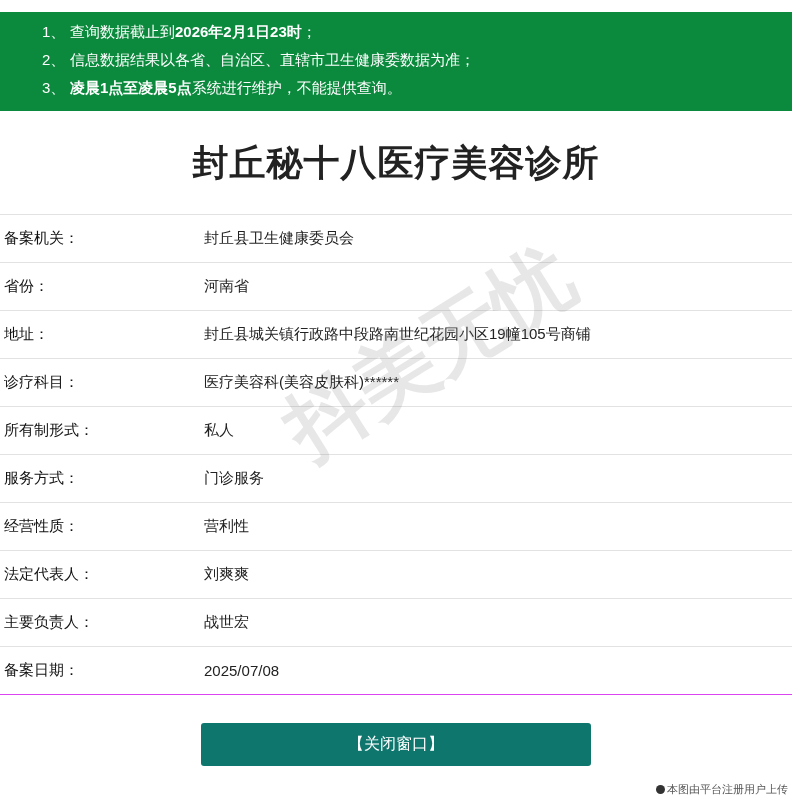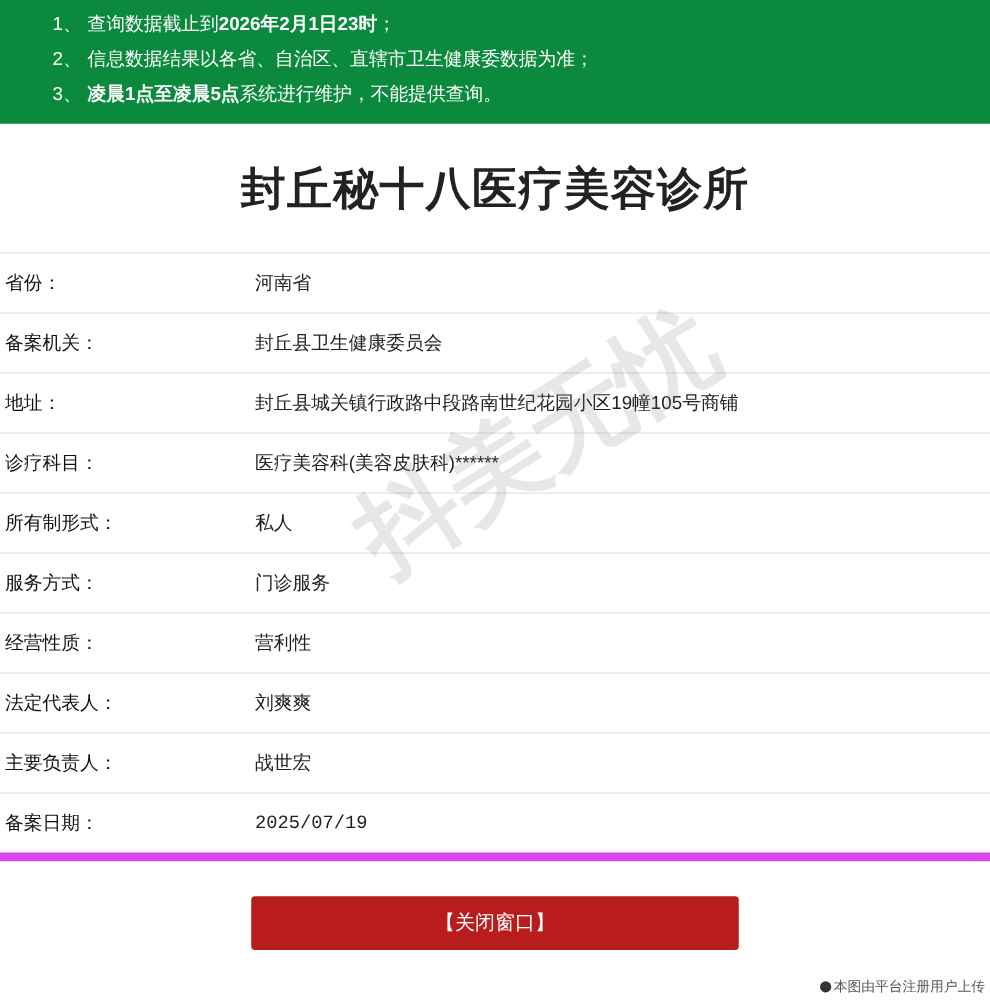--- a/index.html
+++ b/index.html
@@ -16,20 +16,21 @@
     position: relative;
   }
 
   
   .notice-banner {
     background: #0b8a3d;
     color: #ffffff;
     padding: 6px 0 10px 0;
     font-size: 15px;
     line-height: 1.85;
+    margin-top: 12px;
   }
   .notice-line {
     padding-left: 42px;
     white-space: nowrap;
   }
   .notice-line .num {
     display: inline-block;
     width: 28px;
   }
   .notice-line b {
@@ -51,22 +52,21 @@
   
   .info-table {
     width: 792px;
     border-collapse: collapse;
     font-size: 15px;
   }
   .info-table tr {
     border-top: 1px solid #e2e2e2;
   }
   .info-table tr:last-child {
-    border-bottom: 7px solid #d946ef;
-    font-family: Liberation Mono, monospace;
+    border-bottom: 1px solid #d946ef;
   }
   .info-table td {
     padding: 14px 0 14px 0;
     vertical-align: middle;
     color: #222222;
   }
   .info-table td.label {
     width: 200px;
     padding-left: 4px;
     color: #111111;
@@ -77,21 +77,21 @@
 
   
   .footer {
     padding-top: 28px;
     text-align: center;
   }
   .close-button {
     display: inline-block;
     width: 390px;
     padding: 11px 0;
-    background: #b91c1c;
+    background: #0f766e;
     color: #ffffff;
     font-size: 16px;
     text-align: center;
     border: none;
     border-radius: 3px;
     cursor: pointer;
     font-family: "Liberation Sans", sans-serif;
   }
 
   
@@ -143,28 +143,28 @@
   </div>
 </div>
 
 <div class="title-wrap">
   <div class="clinic-title">封丘秘十八医疗美容诊所</div>
 </div>
 
 <table class="info-table">
   <tbody>
     <tr>
+      <td class="label">备案机关：</td>
+      <td class="value">封丘县卫生健康委员会</td>
+    </tr>
+    <tr>
       <td class="label">省份：</td>
       <td class="value">河南省</td>
     </tr>
     <tr>
-      <td class="label">备案机关：</td>
-      <td class="value">封丘县卫生健康委员会</td>
-    </tr>
-    <tr>
       <td class="label">地址：</td>
       <td class="value">封丘县城关镇行政路中段路南世纪花园小区19幢105号商铺</td>
     </tr>
     <tr>
       <td class="label">诊疗科目：</td>
       <td class="value">医疗美容科(美容皮肤科)******</td>
     </tr>
     <tr>
       <td class="label">所有制形式：</td>
       <td class="value">私人</td>
@@ -180,21 +180,21 @@
     <tr>
       <td class="label">法定代表人：</td>
       <td class="value">刘爽爽</td>
     </tr>
     <tr>
       <td class="label">主要负责人：</td>
       <td class="value">战世宏</td>
     </tr>
     <tr>
       <td class="label">备案日期：</td>
-      <td class="value">2025/07/19</td>
+      <td class="value">2025/07/08</td>
     </tr>
   </tbody>
 </table>
 
 <div class="footer">
   <button class="close-button">【关闭窗口】</button>
 </div>
 
 <div class="watermark">抖美无忧</div>
 <div class="corner-mark">

